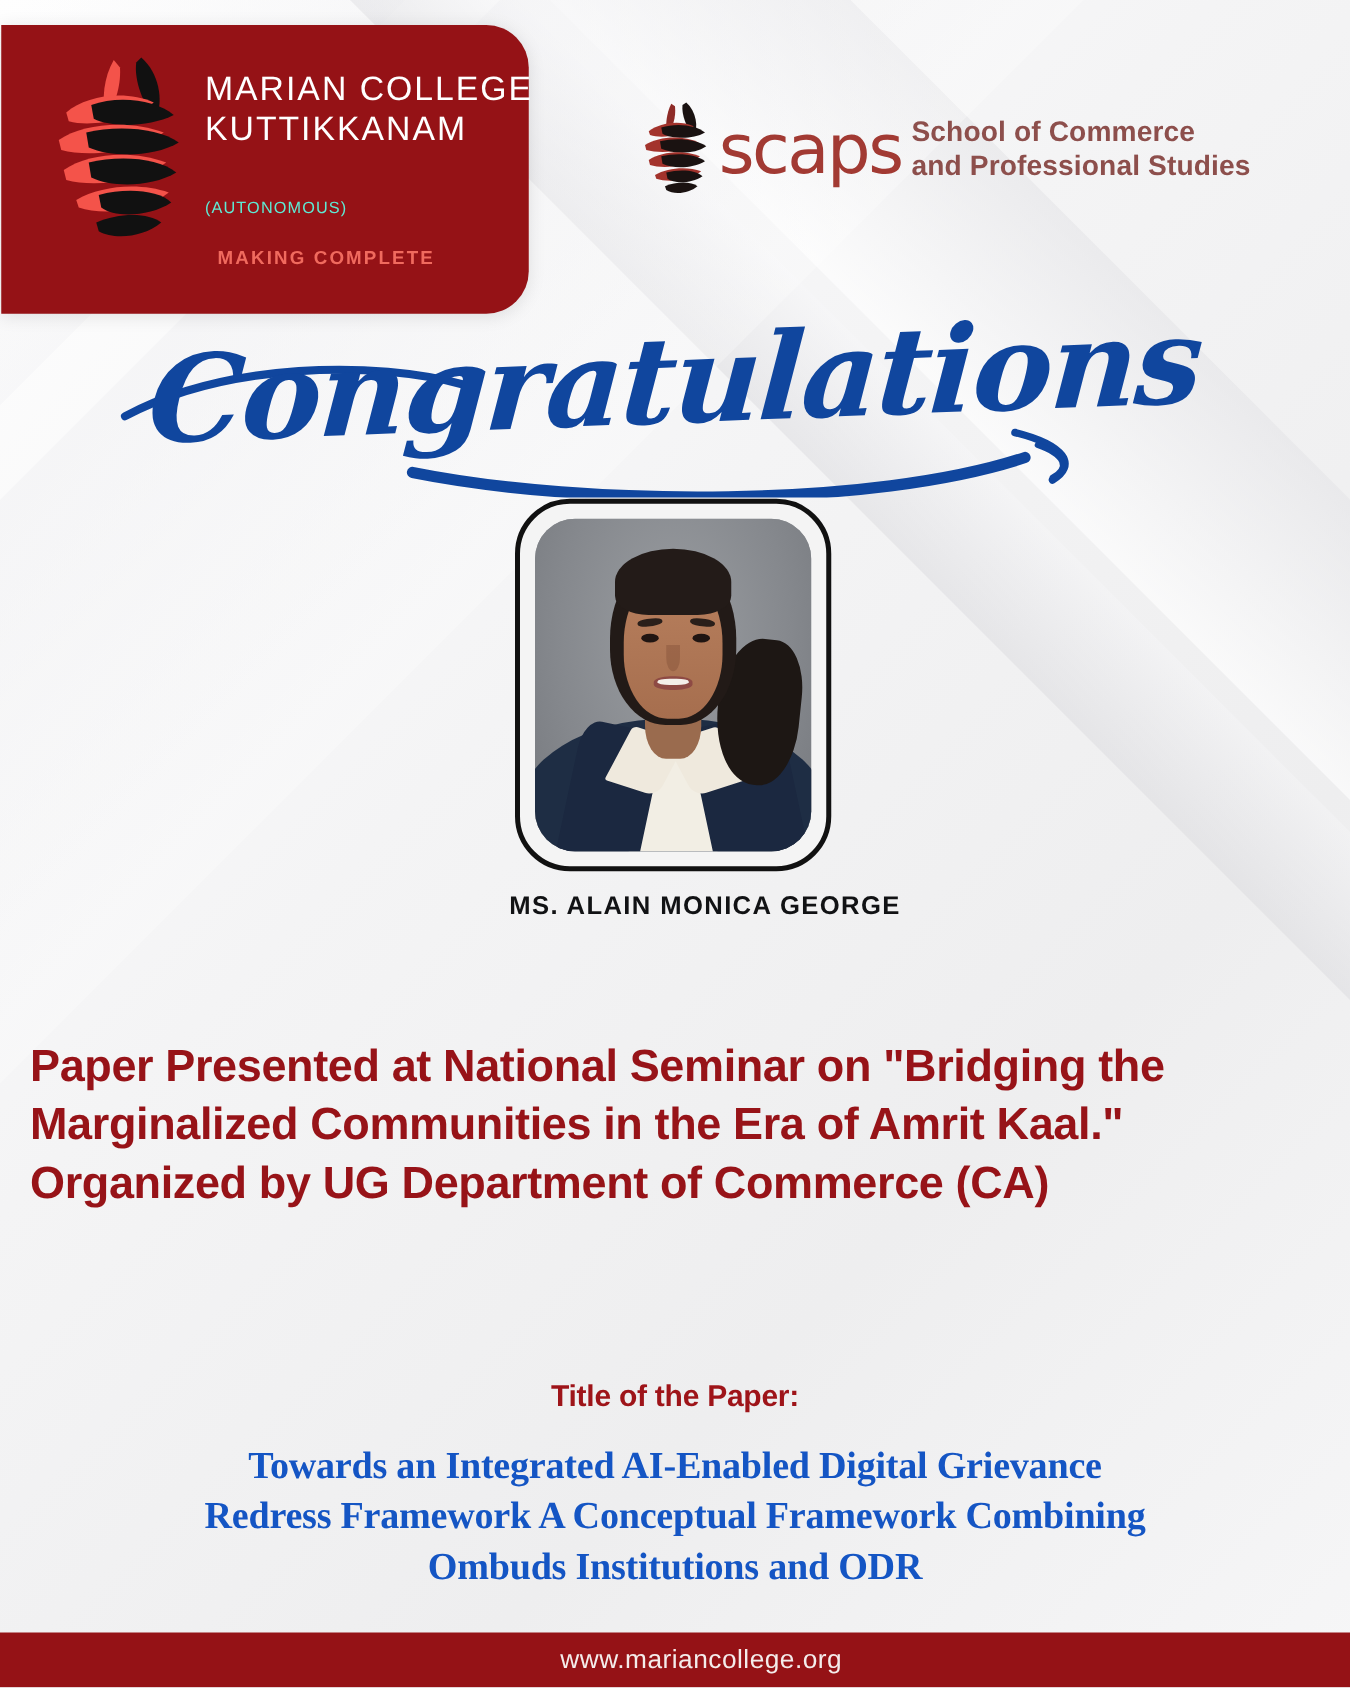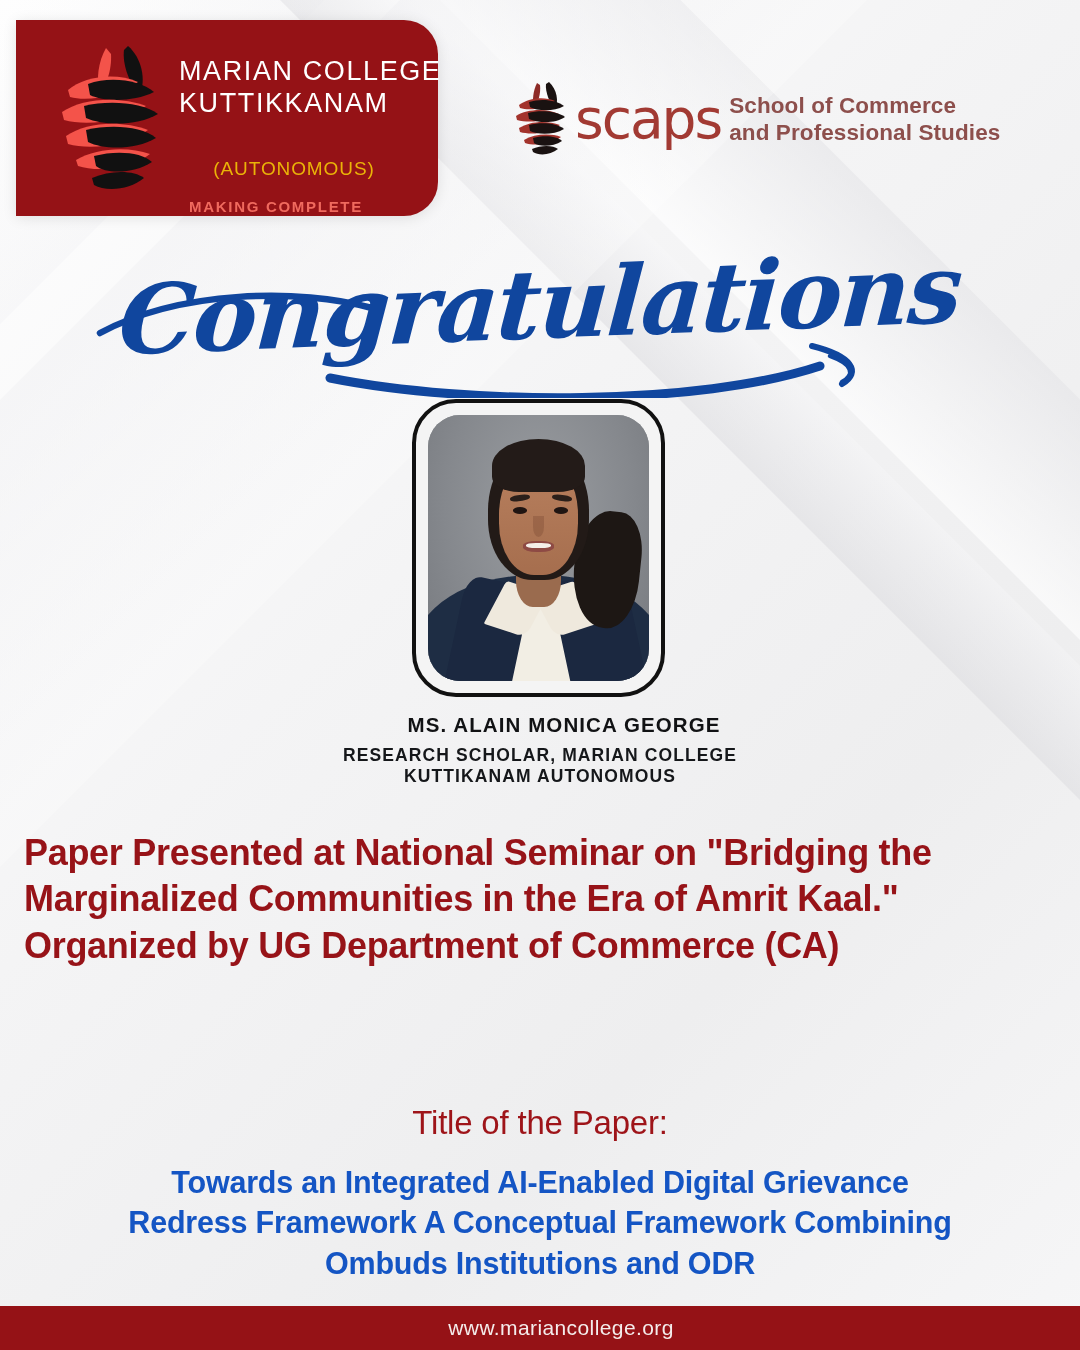--- a/index.html
+++ b/index.html
@@ -31,38 +31,38 @@
   .bgband.b3 { top:-500px; left:640px;  width:230px; height:2100px; transform:rotate(-45deg); opacity:.6; }
   .bgband.b4 { top:-500px; left:900px;  width:120px; height:2100px; transform:rotate(-45deg); opacity:.5;
                background:linear-gradient(90deg,rgba(219,219,223,.8),rgba(250,250,252,.5)); }
   .bgband.b7 { top:-520px; left:420px;  width:300px; height:2200px; transform:rotate(45deg); opacity:.4;
                background:linear-gradient(90deg,rgba(255,255,255,.95),rgba(232,232,236,.5)); }
   .bgband.b8 { top:-600px; left:1000px; width:330px; height:2300px; transform:rotate(45deg); opacity:.45;
                background:linear-gradient(90deg,rgba(237,237,240,.85),rgba(255,255,255,.6)); }
 
   
   #header-badge {
-    position:absolute; top:20px; left:16px;
-    width:422px; height:196px;
+    position:absolute; top:20px; left:1px;
+    width:422px; height:231px;
     background:#951216;
     border-radius:0 34px 34px 0;
     box-shadow:0 2px 14px rgba(0,0,0,.10);
     z-index:4;
     padding-left:24px;
   }
   #cone-mark { position:absolute; left:38px; top:22px; width:115px; height:155px; }
   #college-name {
     position:absolute; left:163px; top:36px;
     color:#ffffff; letter-spacing:1.6px; line-height:1.17;
     font-size:27px; font-weight:400;
   }
   #college-name .ln { display:block; white-space:nowrap; }
   #autonomous {
     position:absolute; left:163px; top:138px; width:230px;
-    text-align:center; color:#eab308; font-size:19px; letter-spacing:.9px;
+    text-align:left; color:#5eead4; font-size:13px; letter-spacing:.9px;
   }
   #tagline {
     position:absolute; left:120px; top:178px; width:280px;
     text-align:center; color:#f06a5e; font-size:15px;
     letter-spacing:1.7px; font-weight:600;
   }
 
   
   #scaps-logo { position:absolute; left:513px; top:76px; height:86px; z-index:4; display:flex; align-items:center; }
   #scaps-cone { width:56px; height:76px; flex:none; }
@@ -151,23 +151,23 @@
   #seminar-block {
     position:absolute; top:830px; left:24px; width:1000px;
     z-index:3;
     color:#971318; font-size:36px; font-weight:700;
     line-height:1.29; letter-spacing:-.3px;
   }
   #seminar-block .ln { display:block; }
 
   
   #paper-block { position:absolute; top:1104px; left:40px; width:1000px; text-align:center; z-index:3; }
-  #paper-label { color:#9e1419; font-size:33px; font-weight:400; letter-spacing:-.2px; }
+  #paper-label { color:#9e1419; font-size:24px; font-weight:700; letter-spacing:-.2px; }
   #paper-title { margin-top:20px; color:#1455c4; font-size:30.5px; font-weight:700;
-                 line-height:1.32; letter-spacing:-.2px; }
+                 line-height:1.32; letter-spacing:-.2px;font-family:Liberation Serif, serif; }
   #paper-title .ln { display:block; }
 
   
   #footer-bar {
     position:absolute; left:0; bottom:0; width:1080px; height:44px;
     background:#951216; z-index:5;
     display:flex; align-items:center; justify-content:center;padding-left:42px;
   }
   #footer-url { color:#f4eceb; font-size:21px; letter-spacing:.4px; font-weight:400; }
 </style>
@@ -258,24 +258,20 @@
       <div class="p-eyeL"></div>
       <div class="p-eyeR"></div>
       <div class="p-nose"></div>
       <div class="p-lip"></div>
       <div class="p-teeth"></div>
     </div>
   </div>
 
   <div id="name-block">
     <div id="person-name">MS. ALAIN MONICA GEORGE</div>
-    <div id="person-role">
-      <span class="ln">RESEARCH SCHOLAR, MARIAN COLLEGE</span>
-      <span class="ln">KUTTIKANAM AUTONOMOUS</span>
-    </div>
   </div>
 
   <div id="seminar-block">
     <span class="ln">Paper Presented at National Seminar on "Bridging the</span>
     <span class="ln">Marginalized Communities in the Era of Amrit Kaal."</span>
     <span class="ln">Organized by UG Department of Commerce (CA)</span>
   </div>
 
   <div id="paper-block">
     <div id="paper-label">Title of the Paper:</div>

